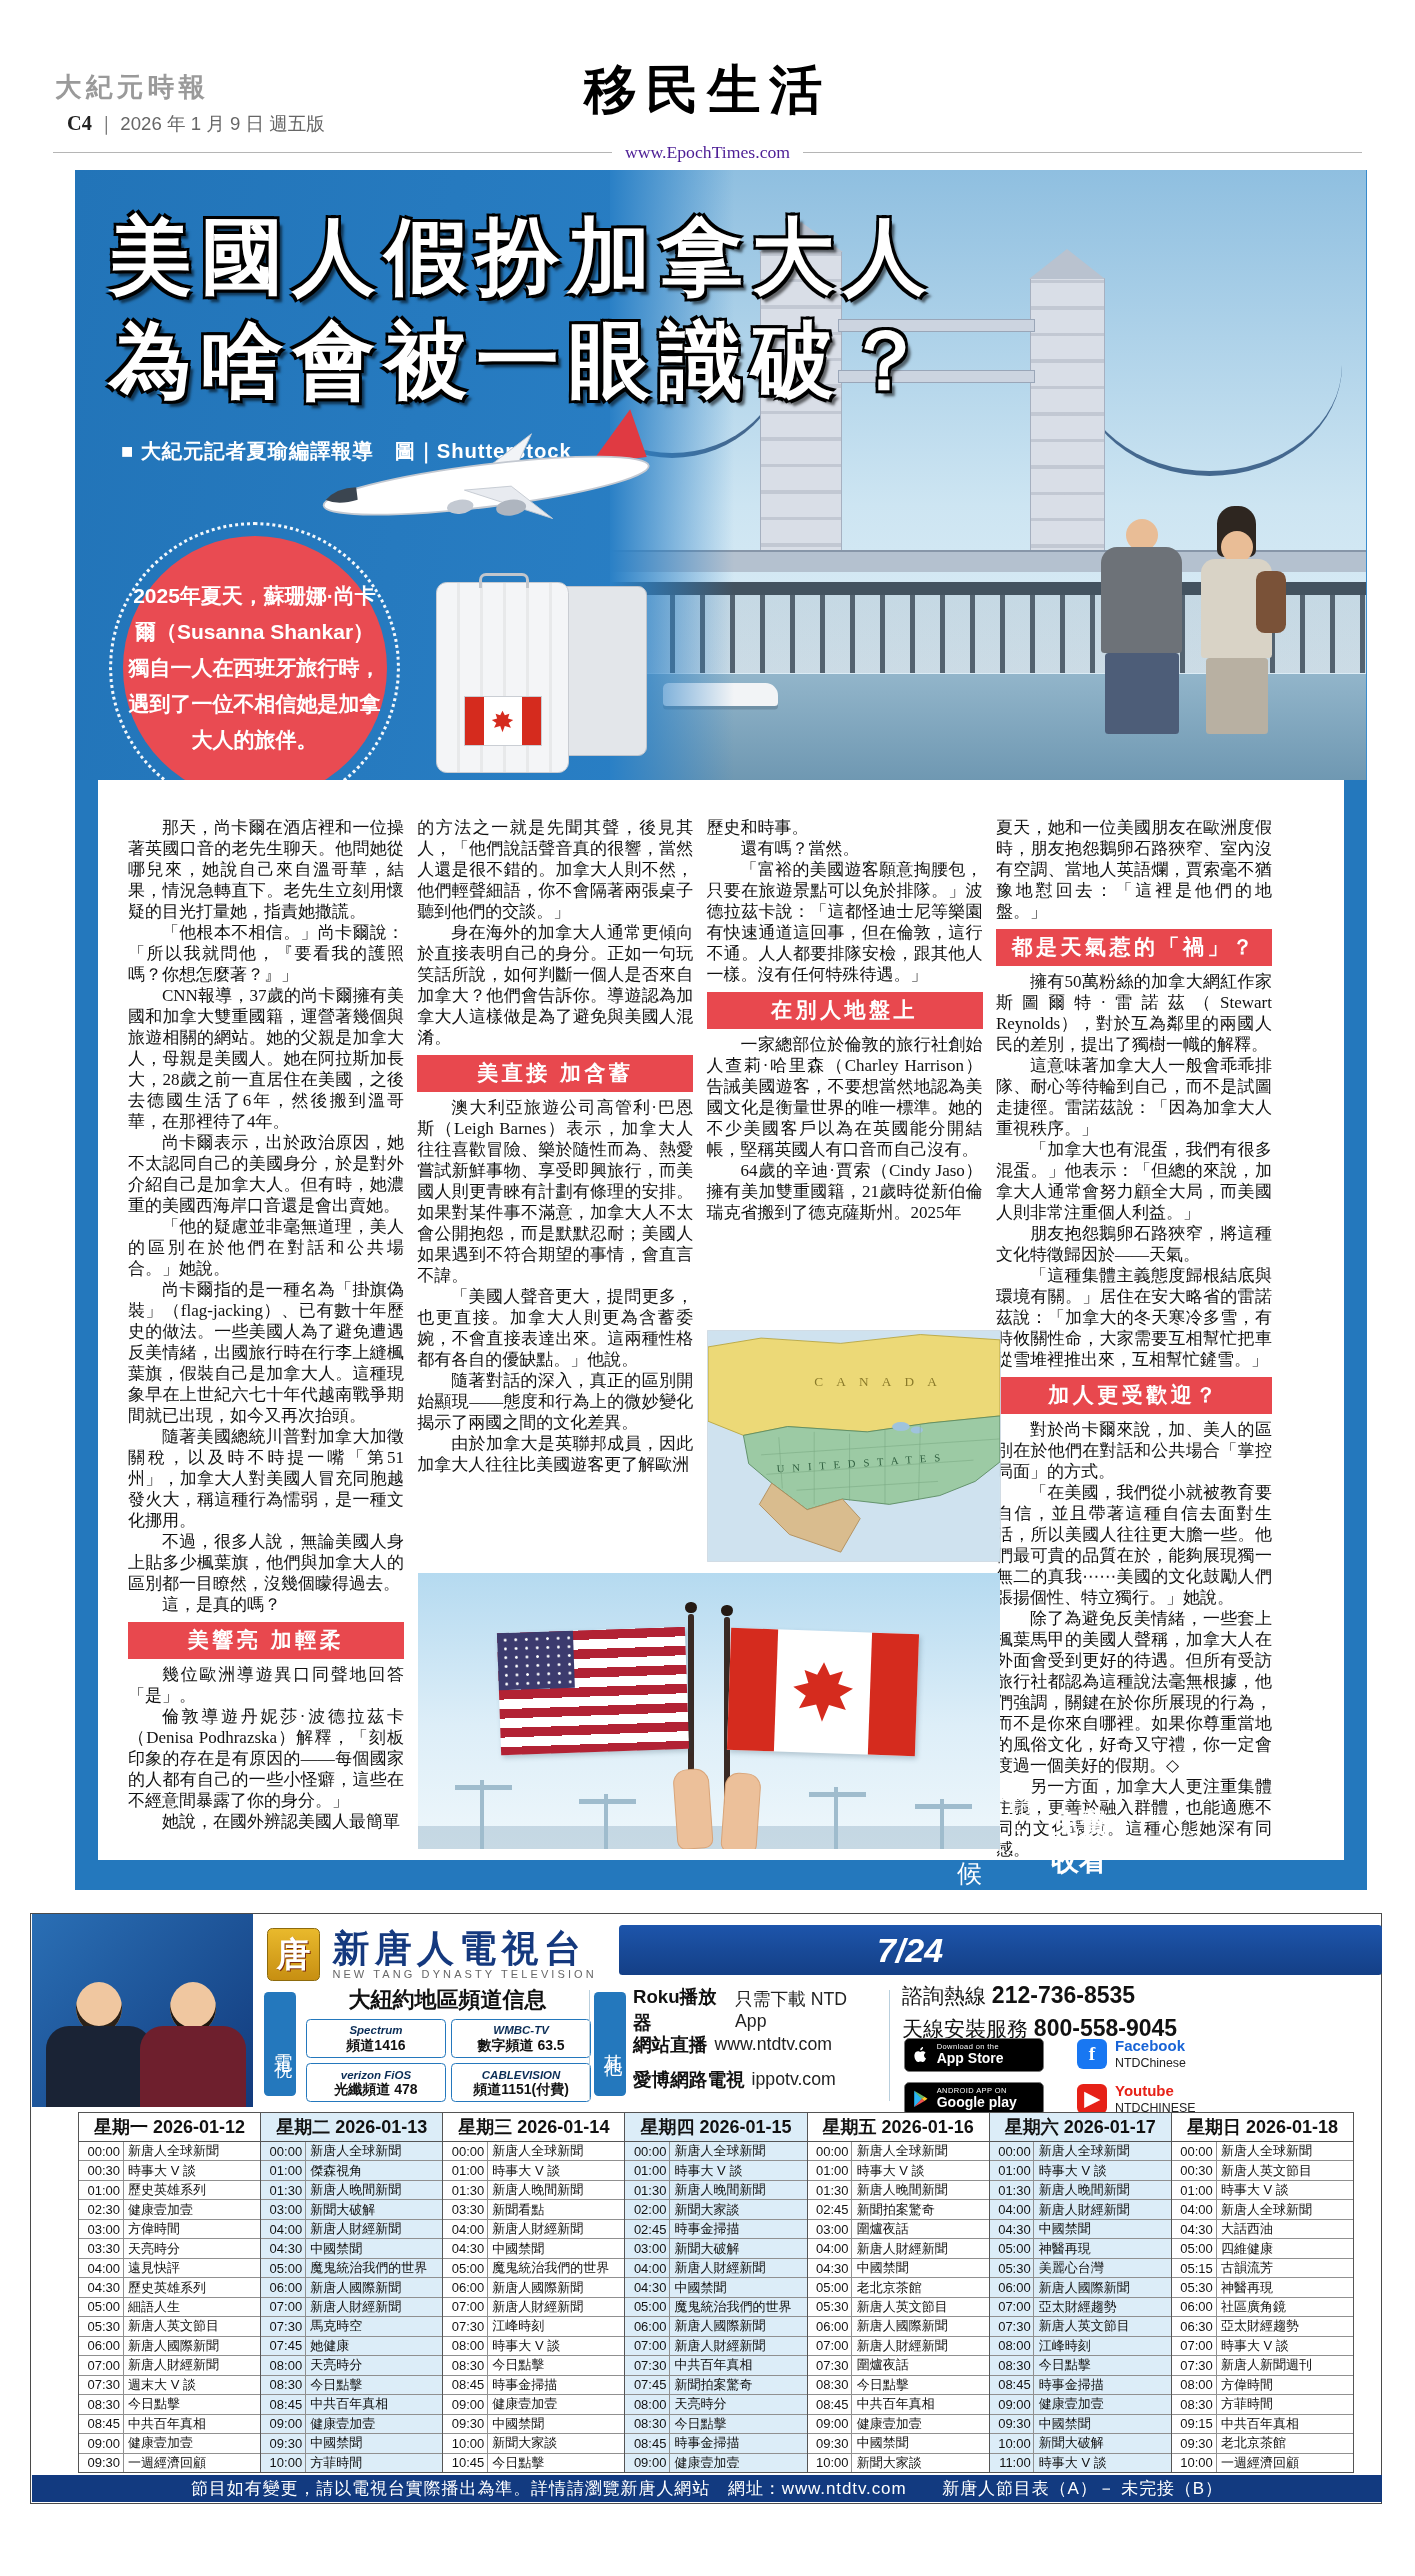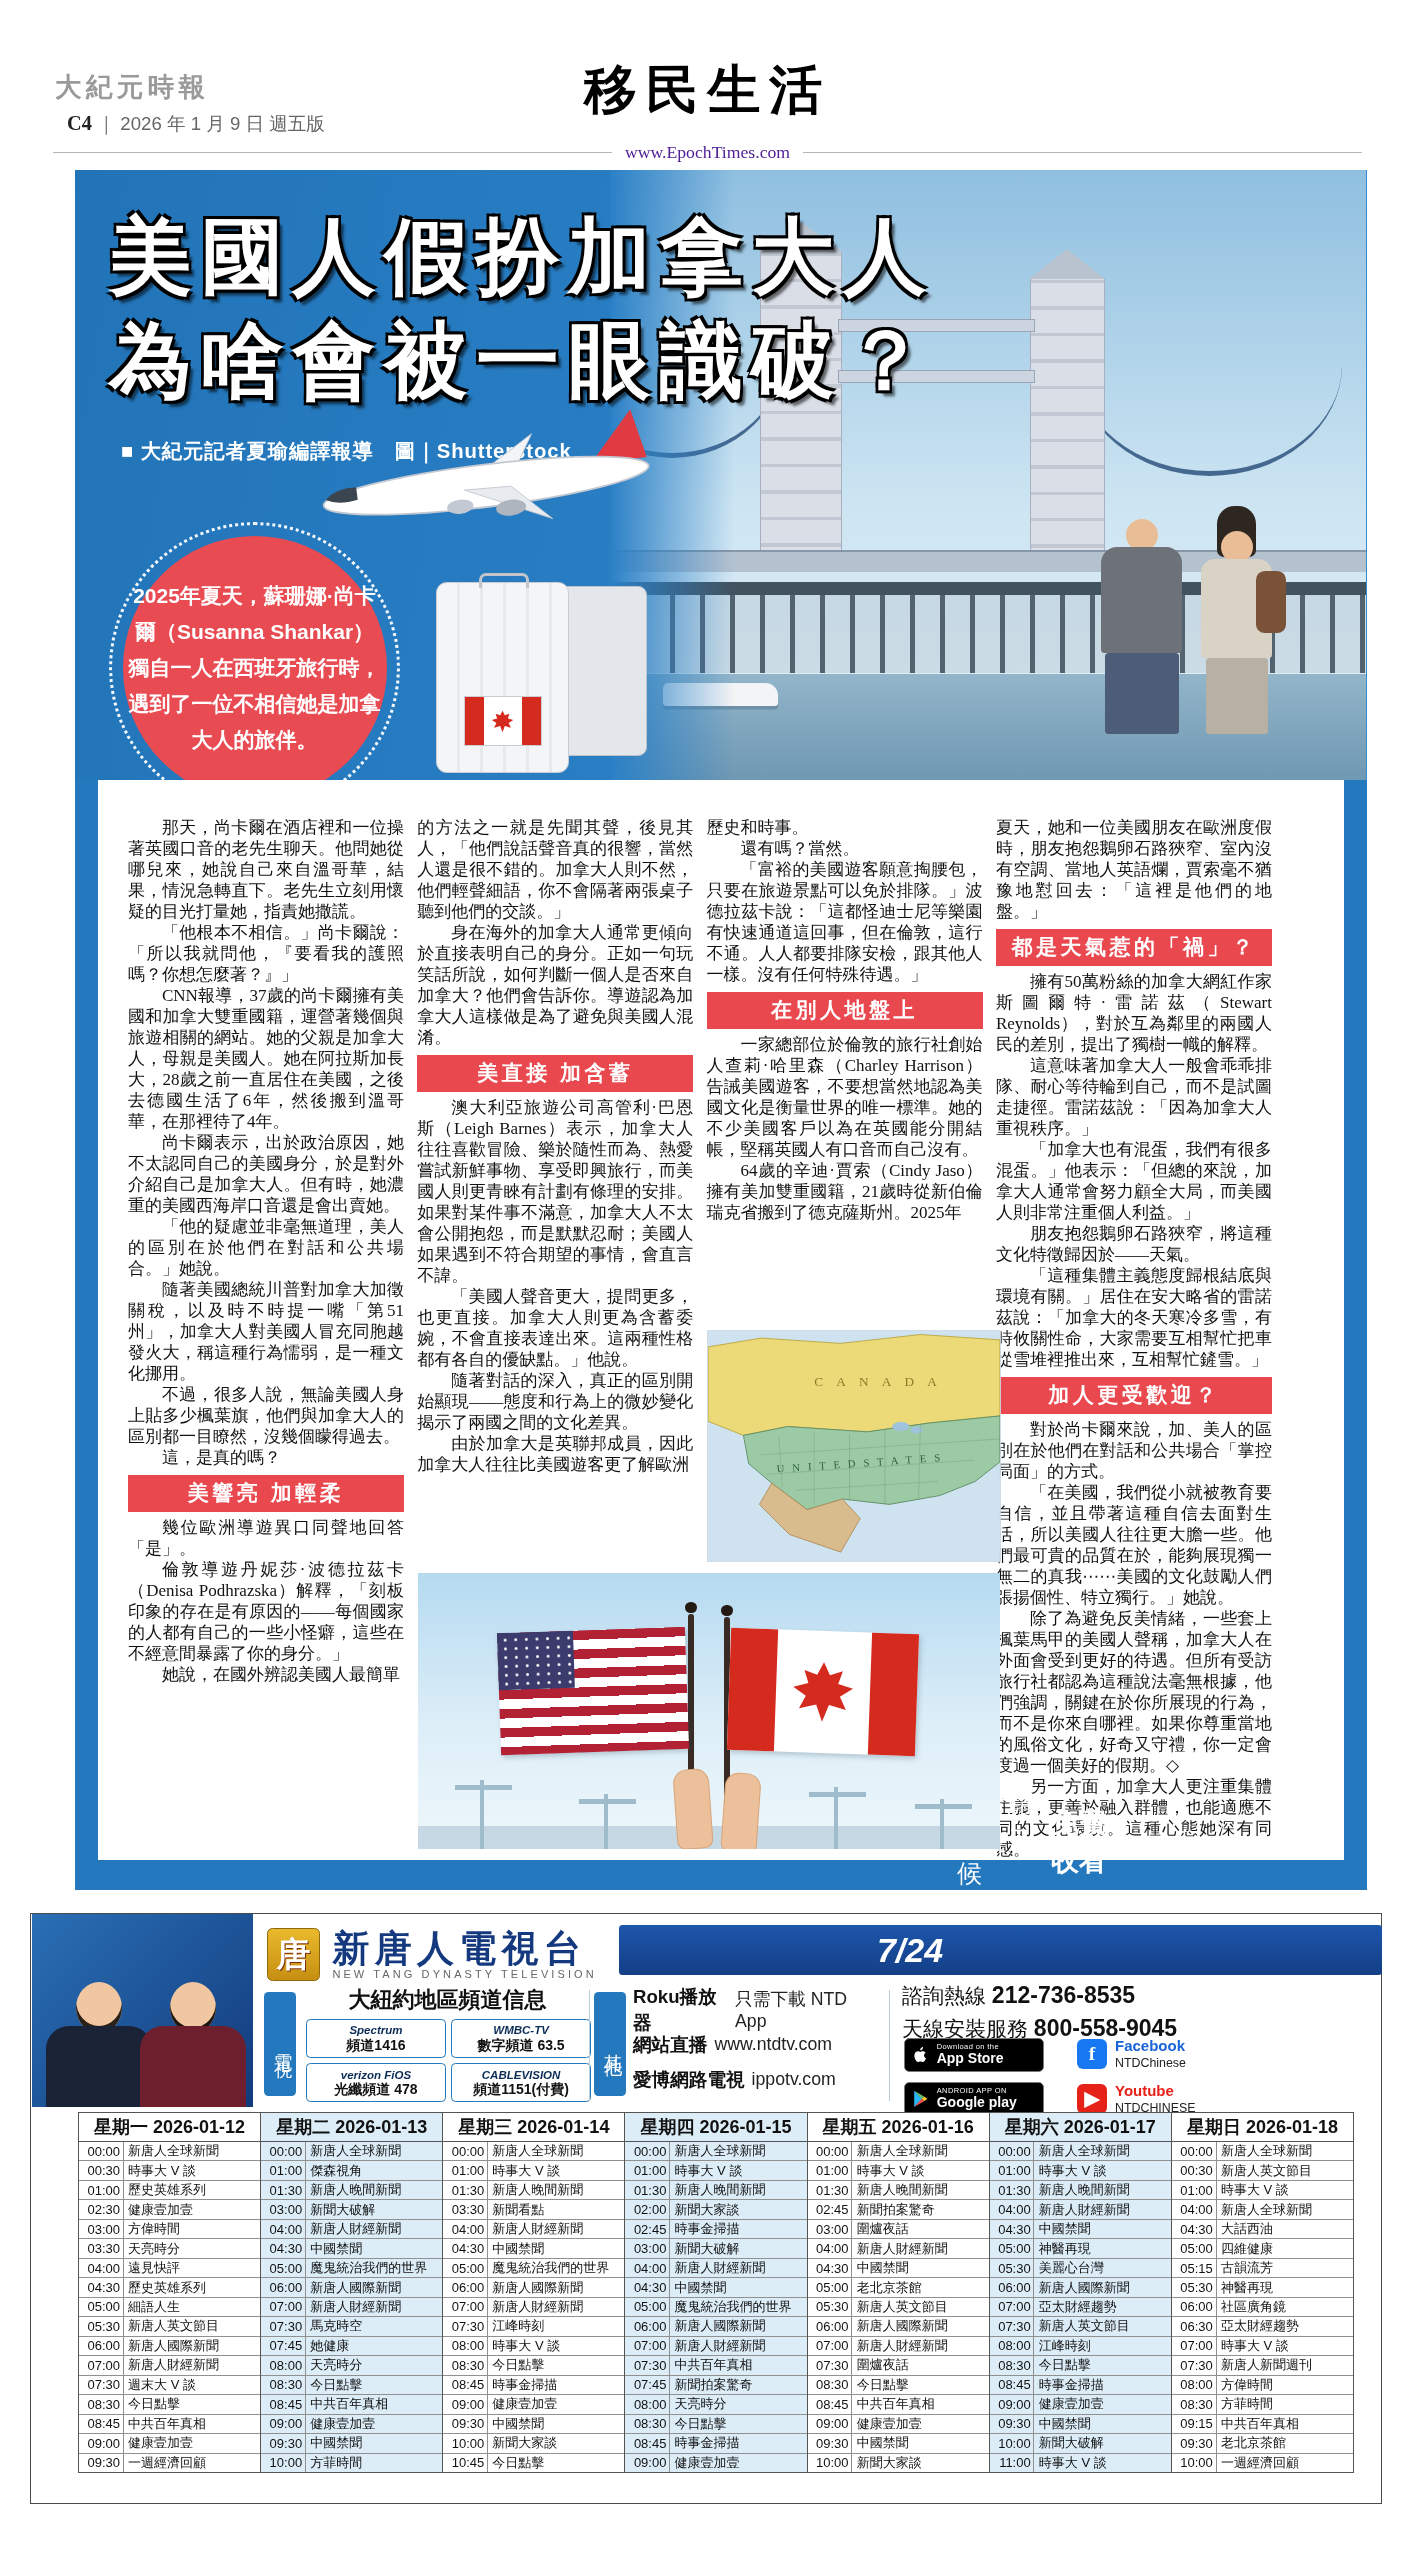--- a/index.html
+++ b/index.html
@@ -252,20 +252,21 @@
   <div class="abs bar bar-right"></div>
   <div class="abs bar bar-bottom"></div>
 
   <div class="abs cols">
       <div class="col">
         <p class="para">那天，尚卡爾在酒店裡和一位操著英國口音的老先生聊天。他問她從哪兒來，她說自己來自溫哥華，結果，情況急轉直下。老先生立刻用懷疑的目光打量她，指責她撒謊。</p>
         <p class="para">「他根本不相信。」尚卡爾說：「所以我就問他，『要看我的護照嗎？你想怎麼著？』」</p>
         <p class="para">CNN報導，37歲的尚卡爾擁有美國和加拿大雙重國籍，運營著幾個與旅遊相關的網站。她的父親是加拿大人，母親是美國人。她在阿拉斯加長大，28歲之前一直居住在美國，之後去德國生活了6年，然後搬到溫哥華，在那裡待了4年。</p>
         <p class="para">尚卡爾表示，出於政治原因，她不太認同自己的美國身分，於是對外介紹自己是加拿大人。但有時，她濃重的美國西海岸口音還是會出賣她。</p>
         <p class="para">「他的疑慮並非毫無道理，美人的區別在於他們在對話和公共場合。」她說。</p>
+        <p class="para">尚卡爾指的是一種名為「掛旗偽裝」（flag-jacking）、已有數十年歷史的做法。一些美國人為了避免遭遇反美情緒，出國旅行時在行李上縫楓葉旗，假裝自己是加拿大人。這種現象早在上世紀六七十年代越南戰爭期間就已出現，如今又再次抬頭。</p>
         <p class="para">隨著美國總統川普對加拿大加徵關稅，以及時不時提一嘴「第51州」，加拿大人對美國人冒充同胞越發火大，稱這種行為懦弱，是一種文化挪用。</p>
         <p class="para">不過，很多人說，無論美國人身上貼多少楓葉旗，他們與加拿大人的區別都一目瞭然，沒幾個矇得過去。</p>
         <p class="para">這，是真的嗎？</p>
         <div class="subhead">美響亮 加輕柔</div>
         <p class="para">幾位歐洲導遊異口同聲地回答「是」。</p>
         <p class="para">倫敦導遊丹妮莎·波德拉茲卡（Denisa Podhrazska）解釋，「刻板印象的存在是有原因的——每個國家的人都有自己的一些小怪癖，這些在不經意間暴露了你的身分。」</p>
         <p class="para">她說，在國外辨認美國人最簡單</p>
       </div>
       <div class="col">
         <p class="para noindent">的方法之一就是先聞其聲，後見其人，「他們說話聲音真的很響，當然人還是很不錯的。加拿大人則不然，他們輕聲細語，你不會隔著兩張桌子聽到他們的交談。」</p>
@@ -948,15 +949,18 @@
           <span class="stime">09:30</span>
           <span class="sprog">老北京茶館</span>
         </div>
         <div class="srow">
           <span class="stime">10:00</span>
           <span class="sprog">一週經濟回顧</span>
         </div>
       </div>
     </div>
 
+  <div class="abs footerbar">
+    <span>節目如有變更，請以電視台實際播出為準。詳情請瀏覽新唐人網站　網址：www.ntdtv.com　　新唐人節目表（A）－ 未完接（B）</span>
+  </div>
 
 </div>
 
 
 </body></html>

